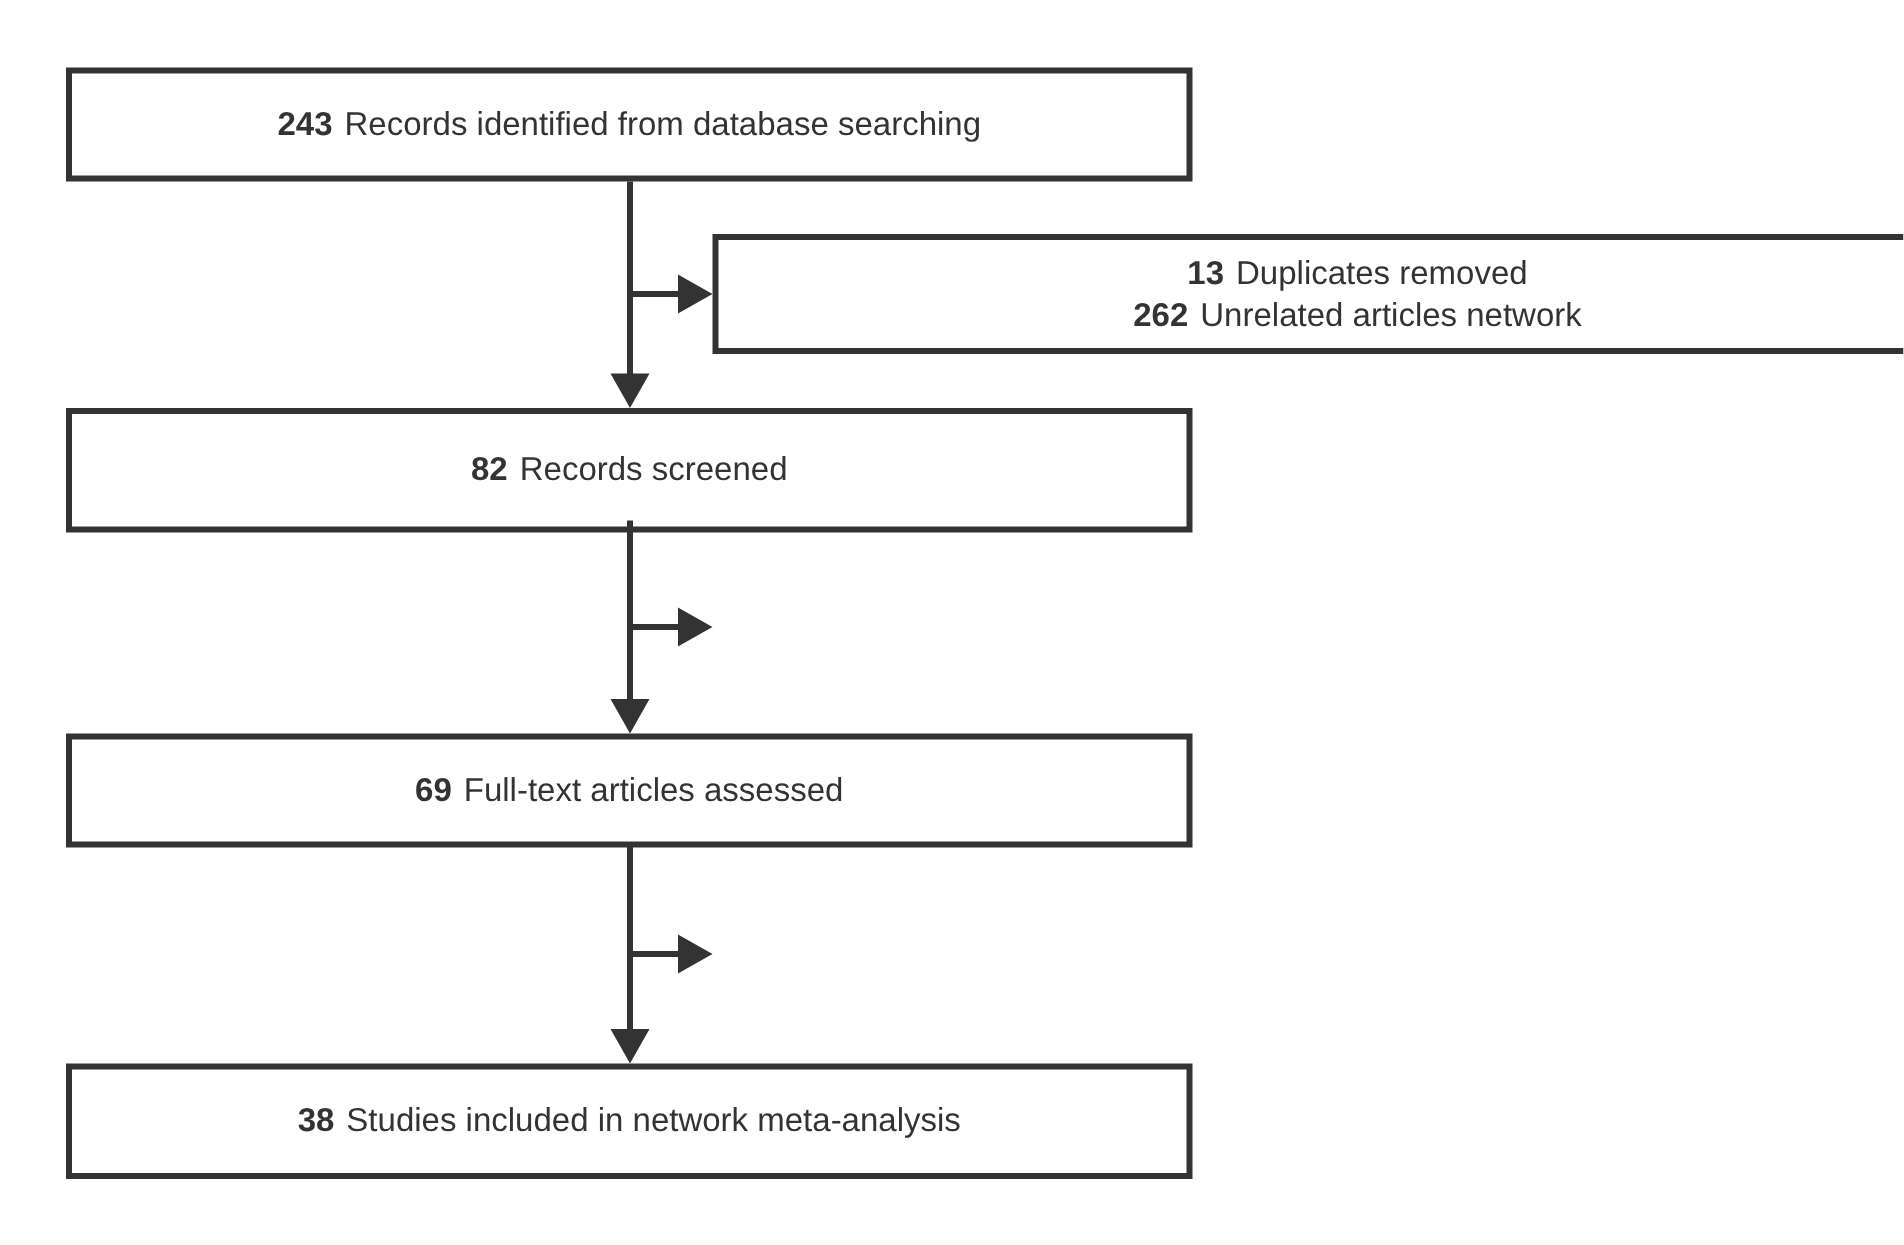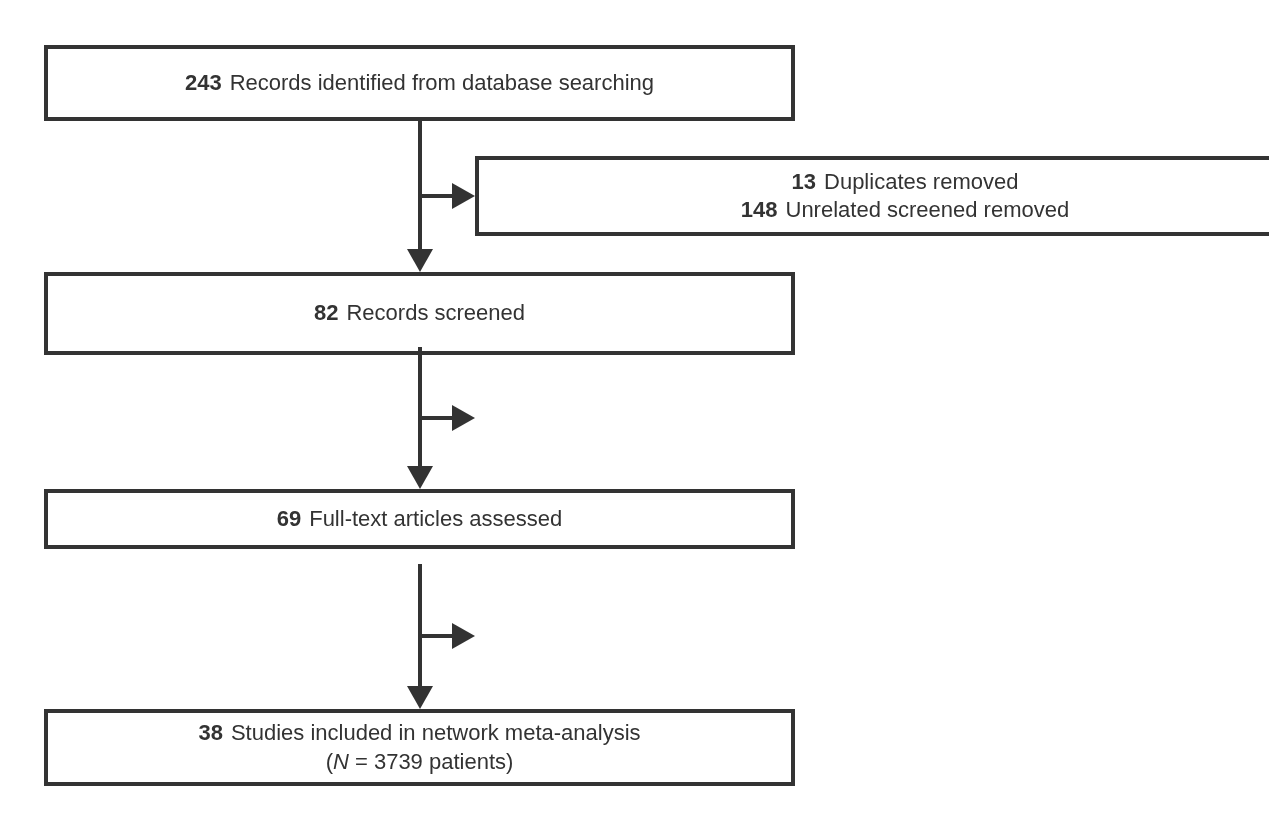--- a/index.html
+++ b/index.html
@@ -54,41 +54,40 @@
     <div><span class="num">243</span><span>Records identified from database searching</span></div>
   </div>
 
   <div class="vline" style="top:121px;height:131px"></div>
   <div class="hline" style="top:194px;left:420px;width:38px"></div>
   <div class="arrow-right" style="top:183px;left:452px"></div>
   <div class="arrow-down" style="top:249px"></div>
 
   <div class="box side-col" style="top:156px;height:80px">
     <div><span class="num">13</span><span>Duplicates removed</span></div>
-    <div><span class="num">148</span><span>Unrelated screened removed</span></div>
+    <div><span class="num">262</span><span>Unrelated articles network</span></div>
   </div>
 
   <div class="box main-col" style="top:272px;height:83px">
     <div><span class="num">82</span><span>Records screened</span></div>
   </div>
 
   <div class="vline" style="top:347px;height:121px"></div>
   <div class="hline" style="top:416px;left:420px;width:38px"></div>
   <div class="arrow-right" style="top:405px;left:452px"></div>
   <div class="arrow-down" style="top:466px"></div>
 
 
-  <div class="box main-col" style="top:489px;height:60px">
+  <div class="box main-col" style="top:489px;height:76px">
     <div><span class="num">69</span><span>Full-text articles assessed</span></div>
   </div>
 
   <div class="vline" style="top:564px;height:124px"></div>
   <div class="hline" style="top:634px;left:420px;width:38px"></div>
   <div class="arrow-right" style="top:623px;left:452px"></div>
   <div class="arrow-down" style="top:686px"></div>
 
 
   <div class="box main-col" style="top:709px;height:77px">
     <div><span class="num">38</span><span>Studies included in network meta-analysis</span></div>
-    <div><span>(</span><span class="it">N</span><span> = 3739 patients)</span></div>
   </div>
 
 </div>
 
 </body></html>

